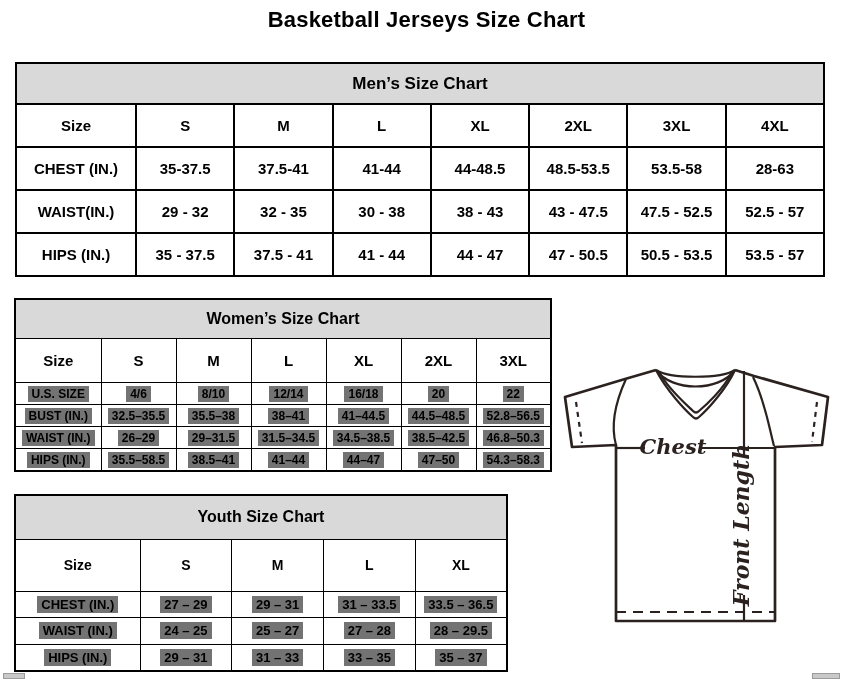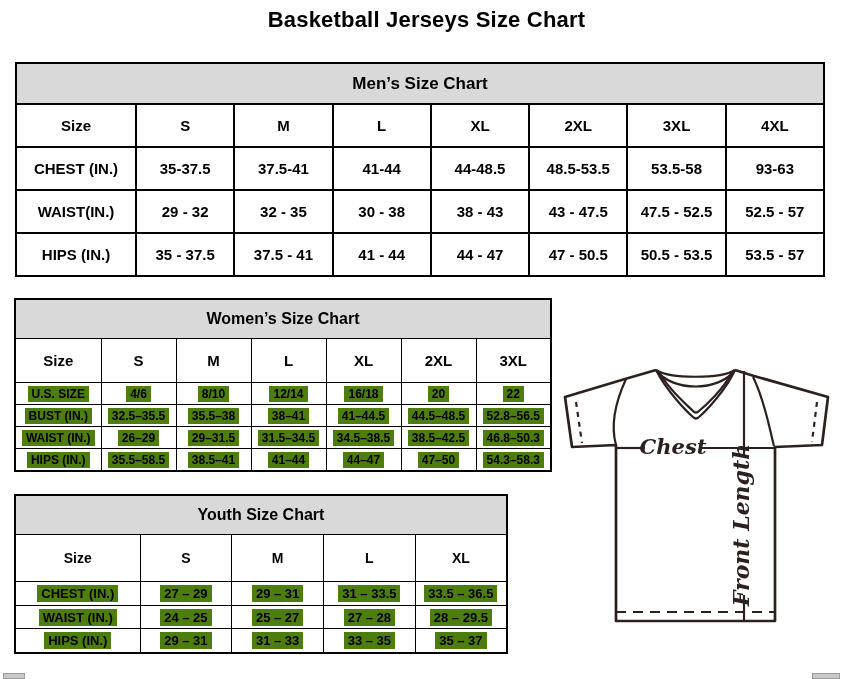--- a/index.html
+++ b/index.html
@@ -26,29 +26,29 @@
   
   .womens{left:14px;top:298px;width:538px;height:172px;}
   .womens td{border-width:1px;margin-top:44px;}
   .womens table{border:2px solid #000;}
   .womens .band{height:38px;font-size:16px;}
   .womens .head-row td{height:43px;font-size:15px;}
   .womens .data-row td{height:21px;font-size:12px;}
   .womens .lab{font-size:11px;}
   .womens col.lab{width:86px;}
   
-  .youth{left:14px;top:494px;width:494px;height:160px;}
+  .youth{left:14px;top:494px;width:494px;height:178px;}
   .youth td{border-width:1px;}
   .youth table{border:2px solid #000;}
   .youth .band{height:37px;font-size:16px;}
   .youth .head-row td{height:45px;font-size:14px;}
   .youth .data-row td{height:22px;font-size:13px;}
   .youth .lab{font-size:12px;}
   .youth col.lab{width:125px;}
-  .hl{background:#4d7c0f;padding:1px 4px;}
+  .hl{background:#737373;padding:1px 4px;}
   
   .jersey{position:absolute;left:550px;top:355px;}
   .jersey path,.jersey line{stroke:#2b2220;fill:none;stroke-width:2.2;stroke-linecap:butt;}
   .jersey .outline{stroke-width:2.7;stroke-linejoin:round;}
   .jersey text{
     font-family:"DejaVu Serif","Liberation Serif",serif;
     font-style:italic;font-weight:bold;fill:#2b2220;
   }
   
   .frag{position:absolute;height:6px;background:#c9c9c9;
@@ -88,21 +88,21 @@
       <td>4XL</td>
     </tr>
     <tr class="data-row">
       <td class="lab">CHEST (IN.)</td>
       <td>35-37.5</td>
       <td>37.5-41</td>
       <td>41-44</td>
       <td>44-48.5</td>
       <td>48.5-53.5</td>
       <td>53.5-58</td>
-      <td>93-63</td>
+      <td>28-63</td>
     </tr>
     <tr class="data-row">
       <td class="lab">WAIST(IN.)</td>
       <td>29 - 32</td>
       <td>32 - 35</td>
       <td>30 - 38</td>
       <td>38 - 43</td>
       <td>43 - 47.5</td>
       <td>47.5 - 52.5</td>
       <td>52.5 - 57</td>

